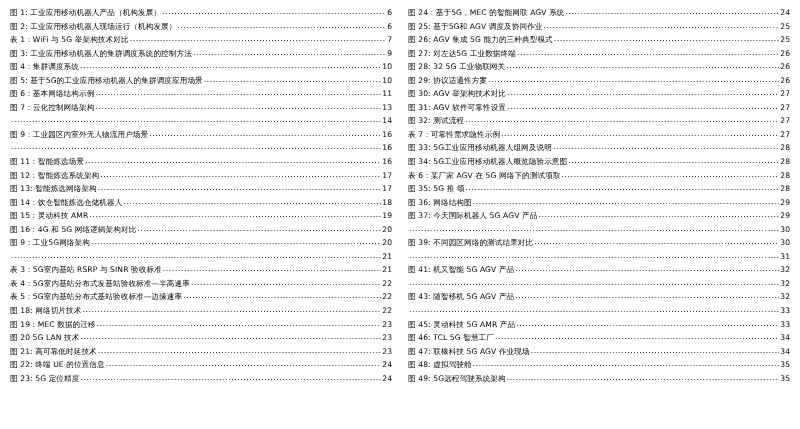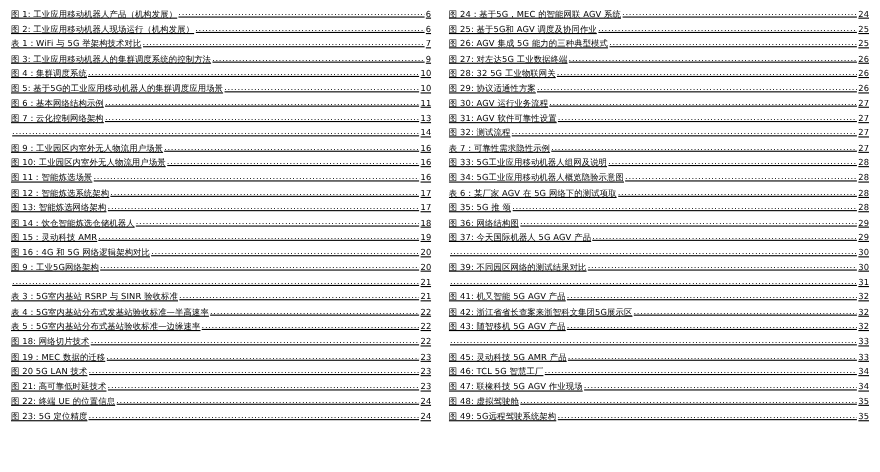--- a/index.html
+++ b/index.html
@@ -19,21 +19,20 @@
     width: 800px;
     height: 429px;
     box-sizing: border-box;
     padding: 6px 10px 0 10px;
     display: flex;
     gap: 16px;
   }
   .column {
     flex: 1 1 0;
     min-width: 0;
-    text-decoration: underline;
   }
   .toc-entry {
     display: flex;
     align-items: baseline;
     font-size: 7.6px;
     line-height: 13.55px;
     white-space: nowrap;
     overflow: hidden;
   }
   .toc-label {
@@ -104,21 +103,20 @@
       <div class="toc-entry">
         <span class="toc-dots">..............................................................................................................................................................</span>
         <span class="toc-page">14</span>
       </div>
       <div class="toc-entry">
         <span class="toc-label">图 9：工业园区内室外无人物流用户场景</span>
         <span class="toc-dots">..............................................................................................................................................................</span>
         <span class="toc-page">16</span>
       </div>
       <div class="toc-entry">
-        <span class="toc-label">图 10: 工业园区内室外无人物流用户场景</span>
         <span class="toc-dots">..............................................................................................................................................................</span>
         <span class="toc-page">16</span>
       </div>
       <div class="toc-entry">
         <span class="toc-label">图 11：智能炼选场景</span>
         <span class="toc-dots">..............................................................................................................................................................</span>
         <span class="toc-page">16</span>
       </div>
       <div class="toc-entry">
         <span class="toc-label">图 12：智能炼选系统架构</span>
@@ -225,21 +223,21 @@
         <span class="toc-label">图 28: 32 5G 工业物联网关</span>
         <span class="toc-dots">..............................................................................................................................................................</span>
         <span class="toc-page">26</span>
       </div>
       <div class="toc-entry">
         <span class="toc-label">图 29: 协议适通性方案</span>
         <span class="toc-dots">..............................................................................................................................................................</span>
         <span class="toc-page">26</span>
       </div>
       <div class="toc-entry">
-        <span class="toc-label">图 30: AGV 运行业务流程</span>
+        <span class="toc-label">图 30: AGV 举架构技术对比</span>
         <span class="toc-dots">..............................................................................................................................................................</span>
         <span class="toc-page">27</span>
       </div>
       <div class="toc-entry">
         <span class="toc-label">图 31: AGV 软件可靠性设置</span>
         <span class="toc-dots">..............................................................................................................................................................</span>
         <span class="toc-page">27</span>
       </div>
       <div class="toc-entry">
         <span class="toc-label">图 32: 测试流程</span>
@@ -293,21 +291,20 @@
       <div class="toc-entry">
         <span class="toc-dots">..............................................................................................................................................................</span>
         <span class="toc-page">31</span>
       </div>
       <div class="toc-entry">
         <span class="toc-label">图 41: 机又智能 5G AGV 产品</span>
         <span class="toc-dots">..............................................................................................................................................................</span>
         <span class="toc-page">32</span>
       </div>
       <div class="toc-entry">
-        <span class="toc-label">图 42: 浙江省省长查案来浙智科文集团5G展示区</span>
         <span class="toc-dots">..............................................................................................................................................................</span>
         <span class="toc-page">32</span>
       </div>
       <div class="toc-entry">
         <span class="toc-label">图 43: 随智移机 5G AGV 产品</span>
         <span class="toc-dots">..............................................................................................................................................................</span>
         <span class="toc-page">32</span>
       </div>
       <div class="toc-entry">
         <span class="toc-dots">..............................................................................................................................................................</span>

